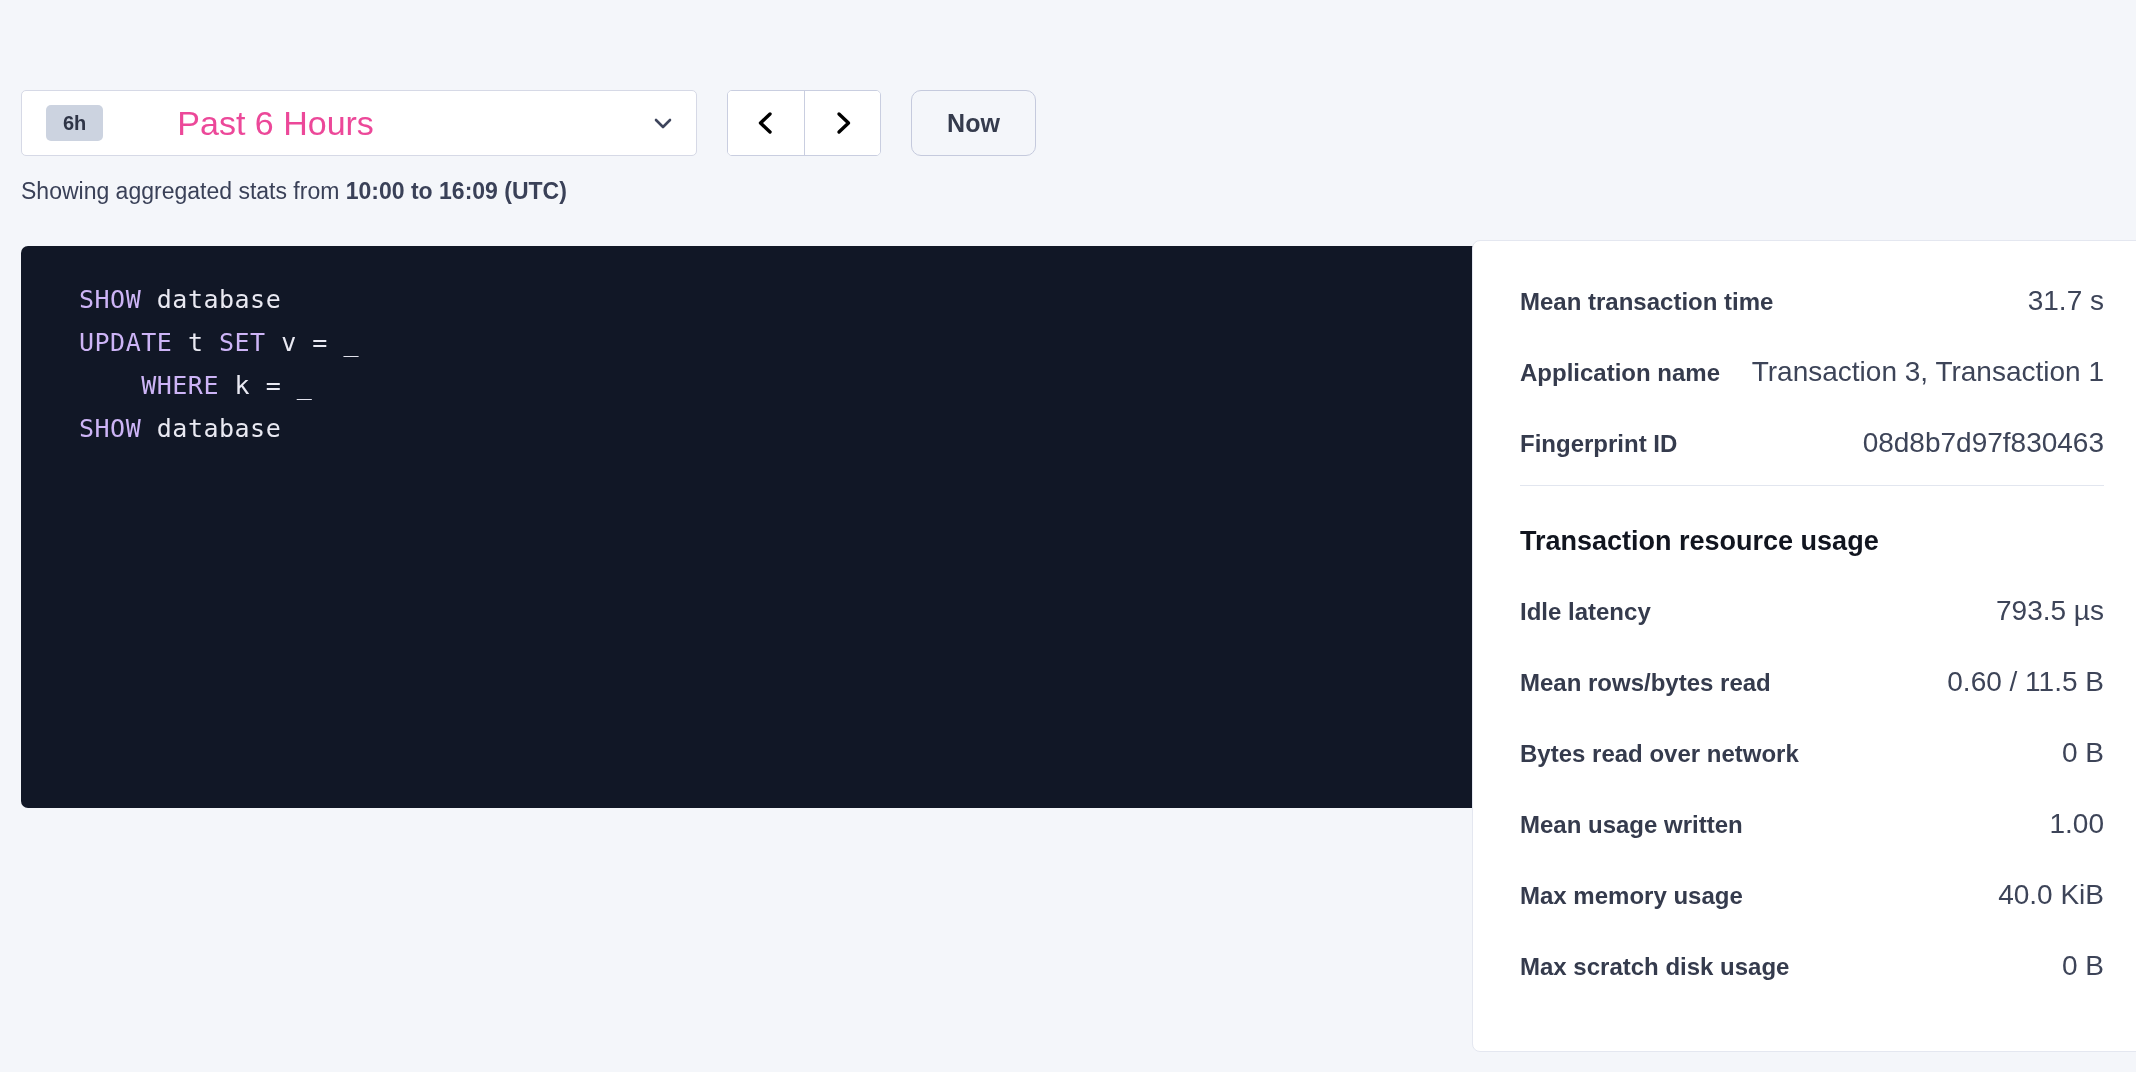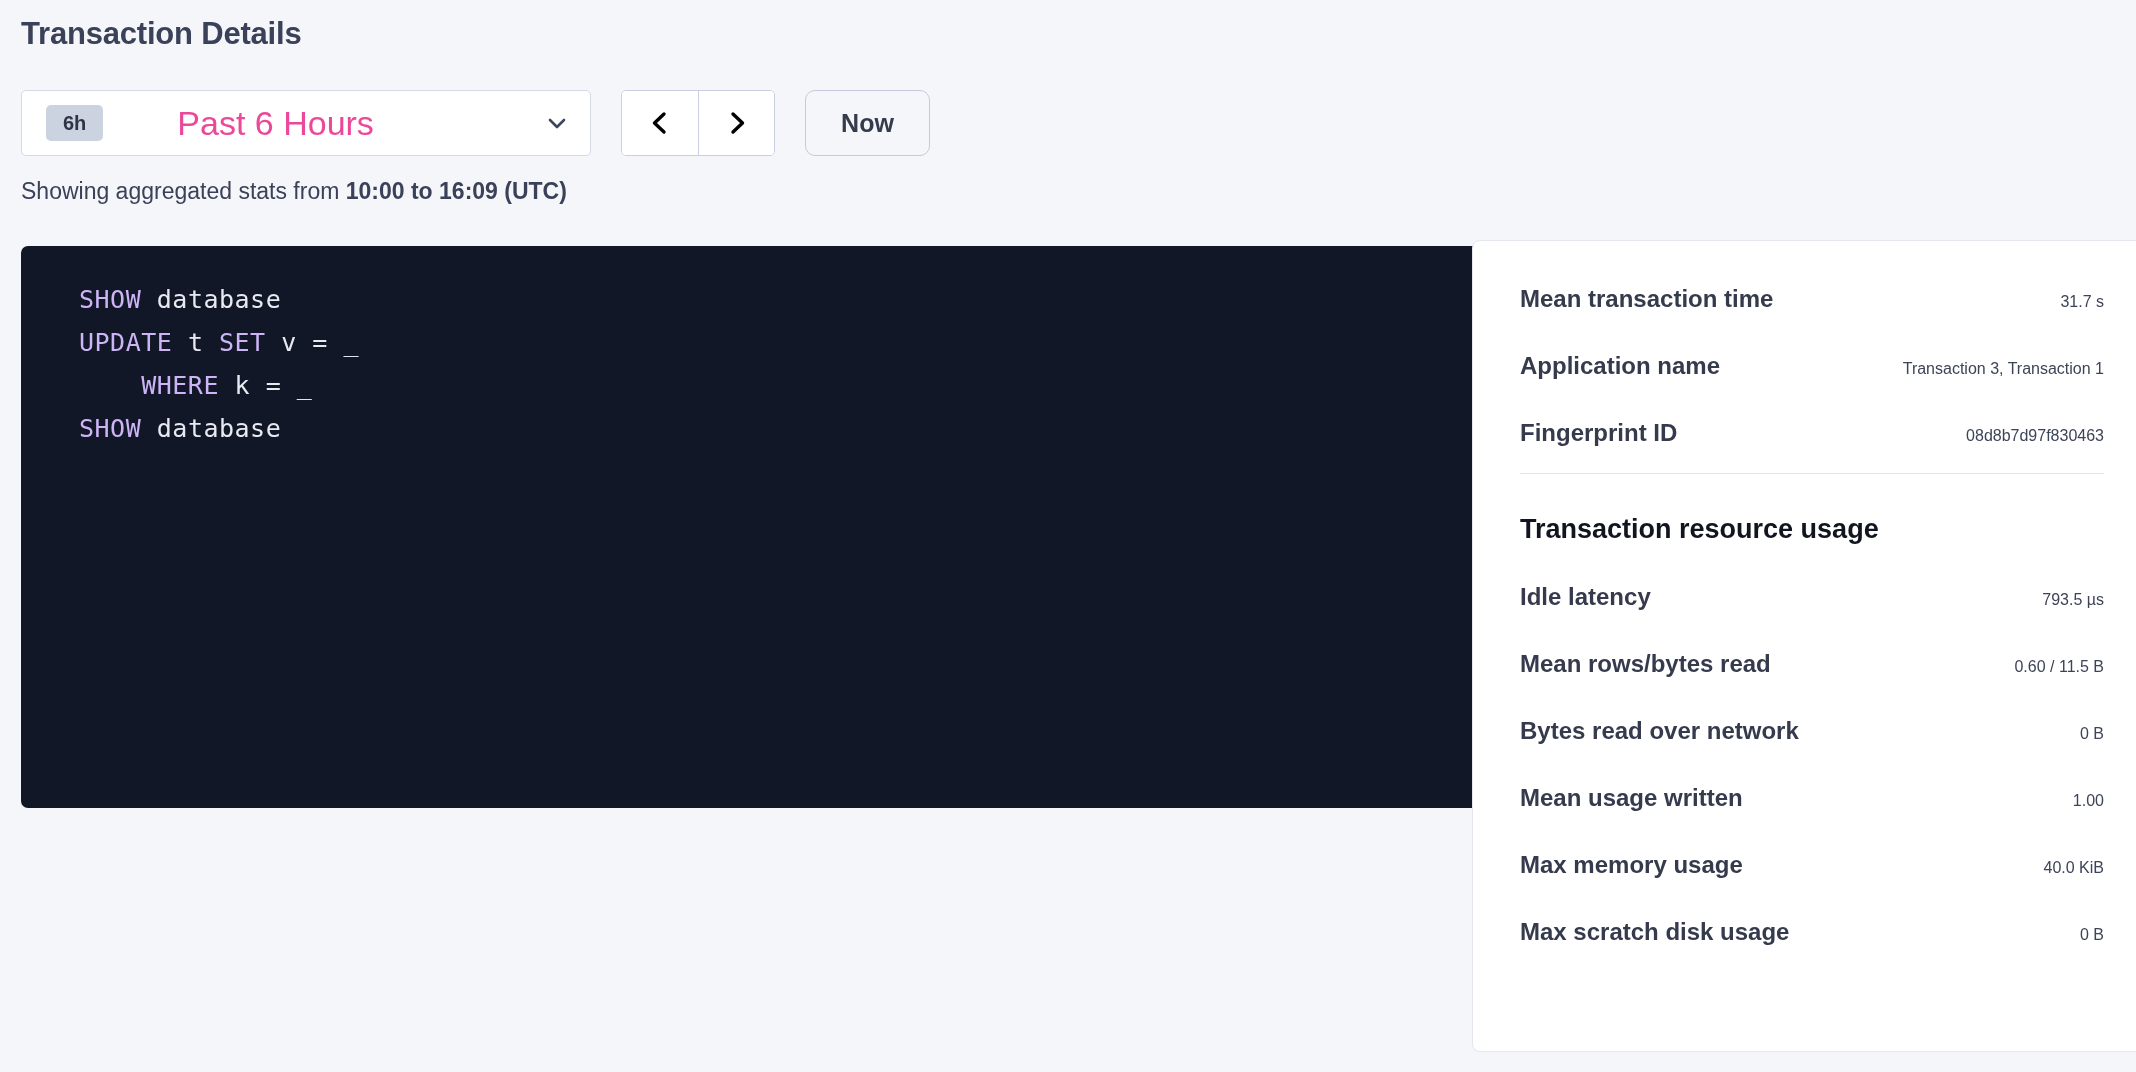--- a/index.html
+++ b/index.html
@@ -36,21 +36,21 @@
   .toolbar {
     position: absolute;
     left: 21px;
     top: 90px;
     display: flex;
     align-items: stretch;
     gap: 30px;
   }
 
   .range-select {
-    width: 570px;
+    width: 676px;
     height: 66px;
     background: #ffffff;
     border: 1px solid #d6d9e6;
     border-radius: 5px;
     display: flex;
     align-items: center;
     padding: 0 22px 0 24px;
     cursor: pointer;
   }
   .range-badge {
@@ -171,21 +171,21 @@
     margin-bottom: 39px;
     white-space: nowrap;
   }
   .stat-row:last-child { margin-bottom: 0; }
   .stat-label {
     font-size: 24px;
     font-weight: 700;
     color: #353b4d;
   }
   .stat-value {
-    font-size: 16px;
+    font-size: 28px;
     font-weight: 400;
     color: #3d4458;
     text-align: right;
   }
 
   .divider {
     height: 1px;
     background: #e2e6ef;
     margin: 26px 0 40px 0;
   }
@@ -195,21 +195,20 @@
     font-weight: 700;
     color: #11151f;
     margin-bottom: 38px;
   }
 </style>
 </head>
 <body>
 
 <div class="page">
 
-  <h1 class="page-title">Transaction Details</h1>
 
   <div class="toolbar">
 
     <div class="range-select">
       <span class="range-badge">6h</span>
       <span class="range-label">Past 6 Hours</span>
       <span class="chevron-down">
         <svg width="22" height="22" viewBox="0 0 22 22" fill="none" aria-hidden="true">
           <path d="M4 8 L11 15 L18 8" stroke="#3e455c" stroke-width="2.6" stroke-linecap="round" stroke-linejoin="round"></path>
         </svg>

